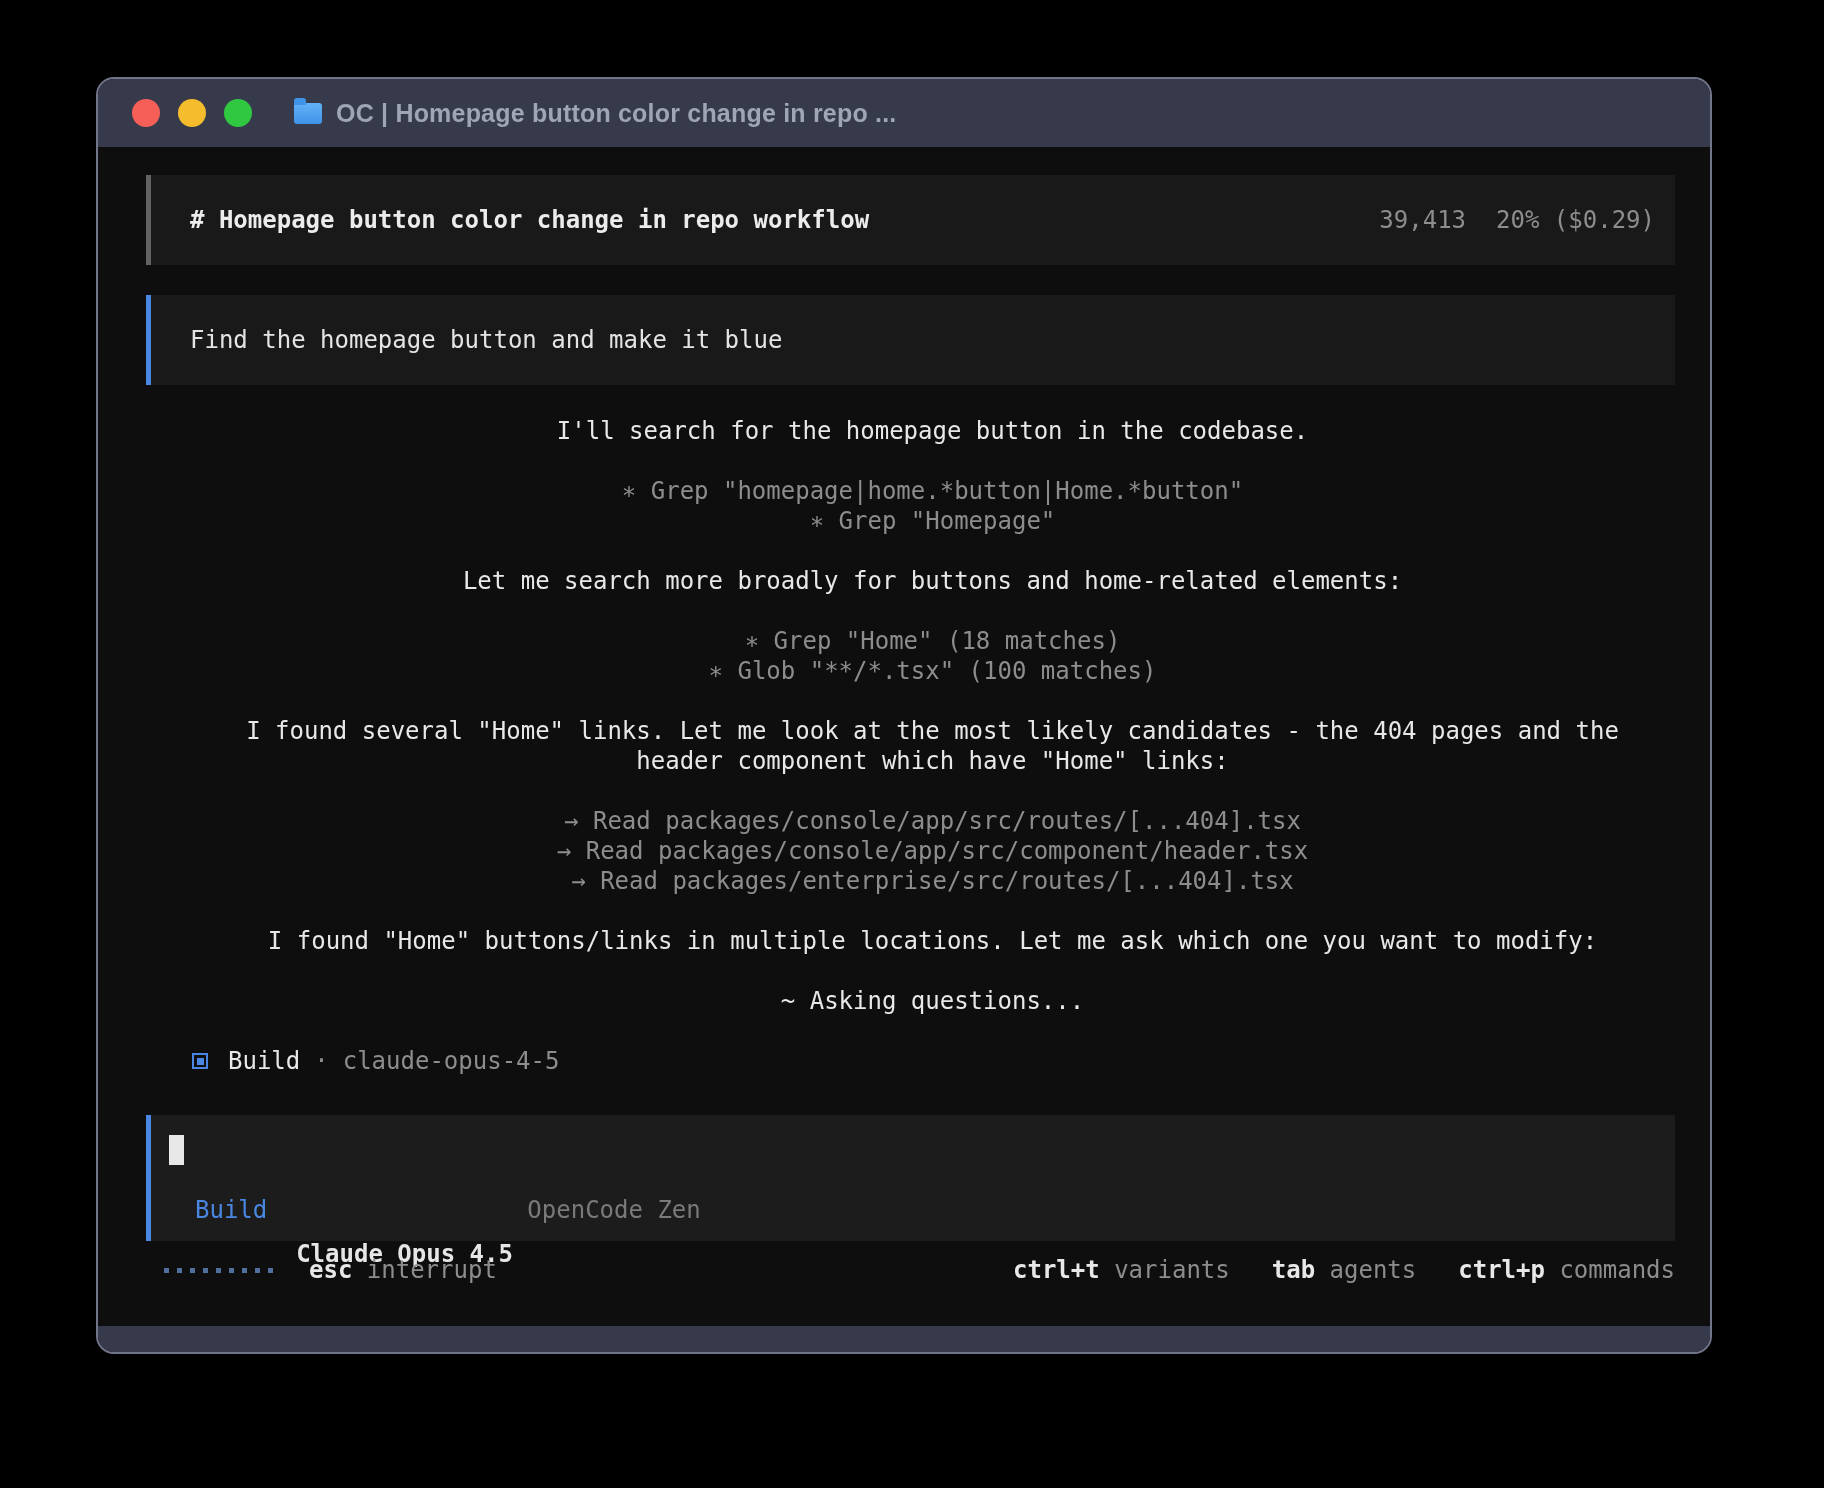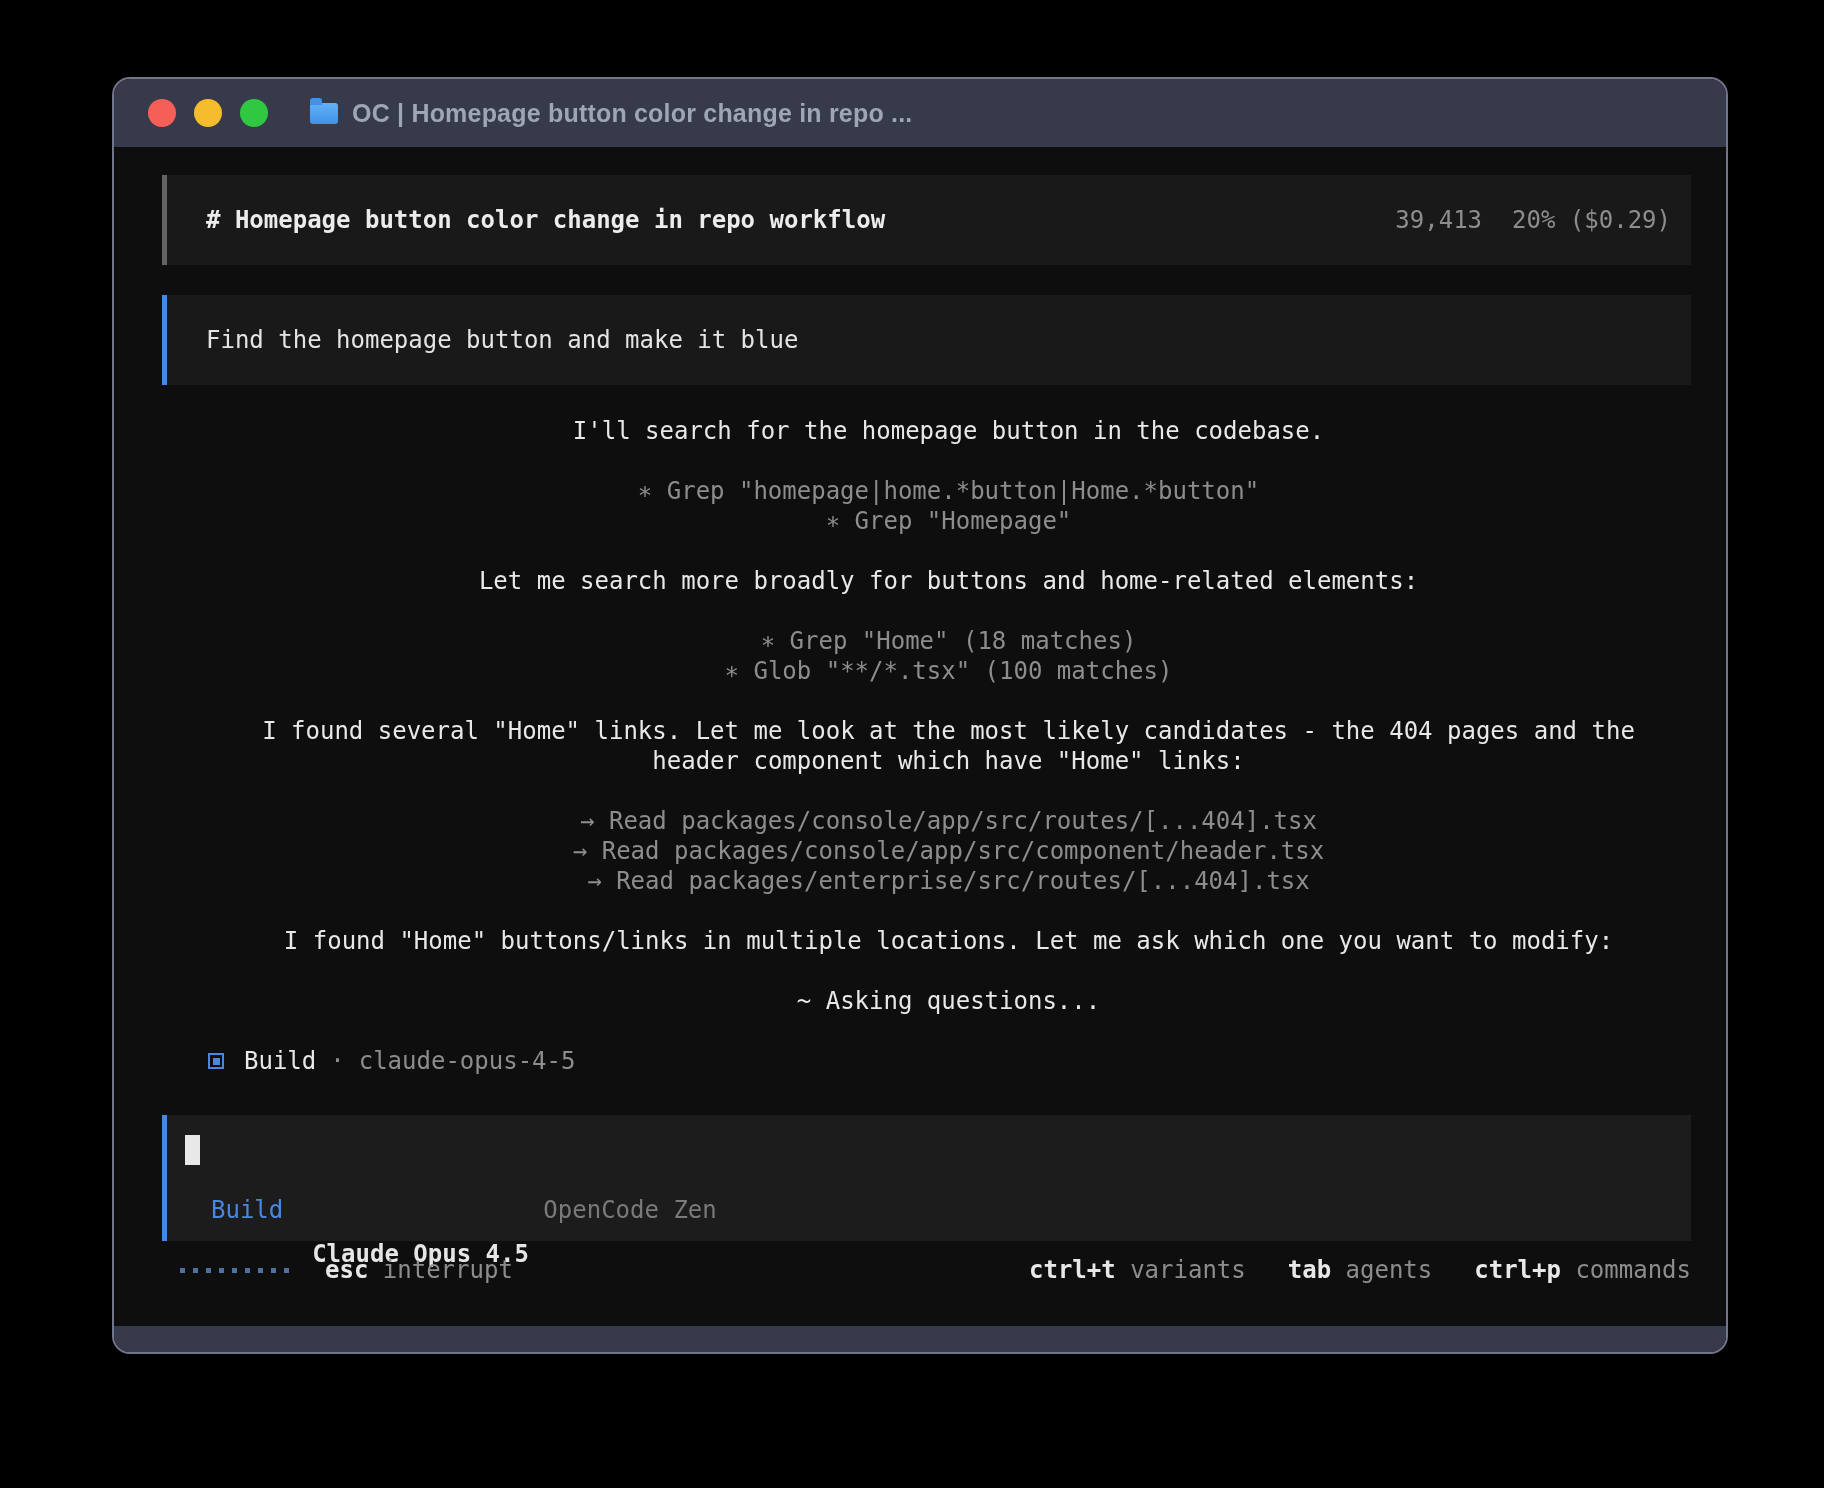--- a/index.html
+++ b/index.html
@@ -18,21 +18,21 @@
     --traffic-red:#f65f57;
     --traffic-yellow:#f5bd2e;
     --traffic-green:#2fc840;
     --folder-blue:#4ba0f0;
   }
   *{margin:0;padding:0;box-sizing:border-box;}
   html,body{width:1824px;height:1488px;}
   body{background:var(--bg-outer);font-family:"DejaVu Sans Mono",monospace;}
 
   .window{
-    position:absolute;left:112px;top:77px;width:1616px;height:1277px;
+    position:absolute;left:96px;top:77px;width:1616px;height:1277px;
     background:var(--terminal-bg);
     border:2px solid var(--window-border);
     border-radius:18px;
     overflow:hidden;
     display:flex;flex-direction:column;
   }
   .titlebar{
     height:68px;flex:0 0 68px;background:var(--chrome);
     display:flex;align-items:center;padding-left:34px;
   }

